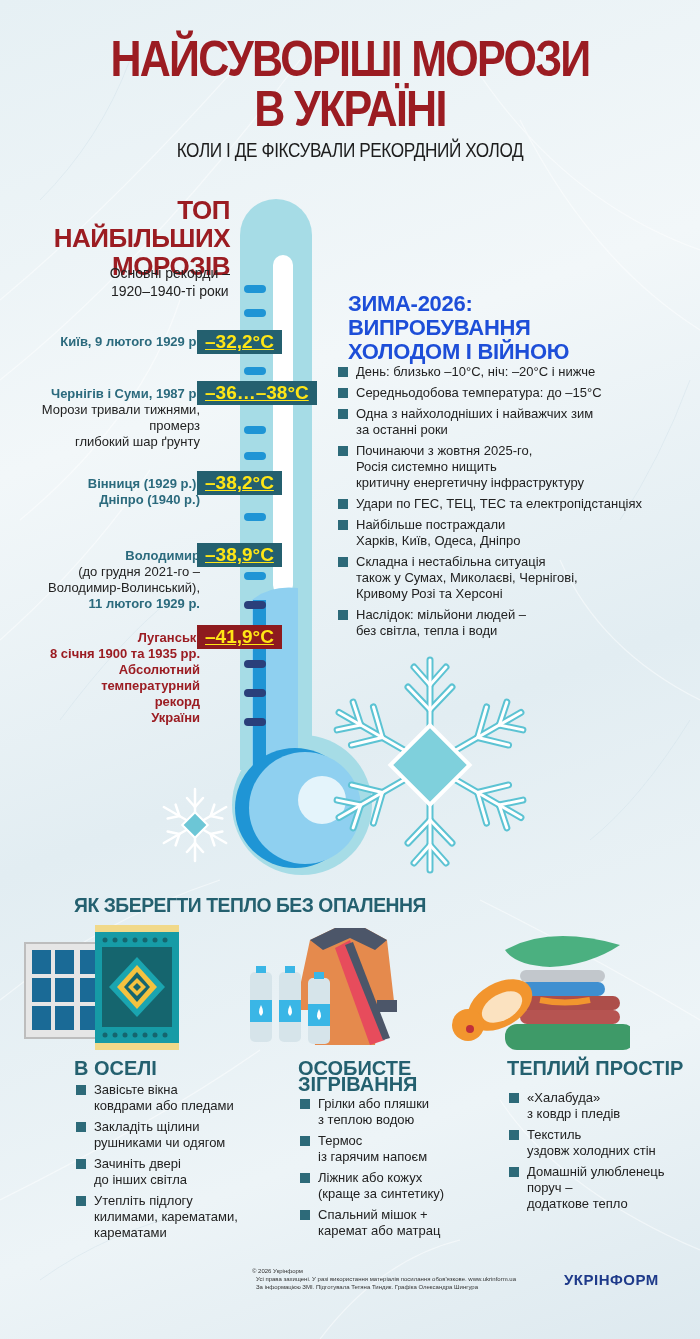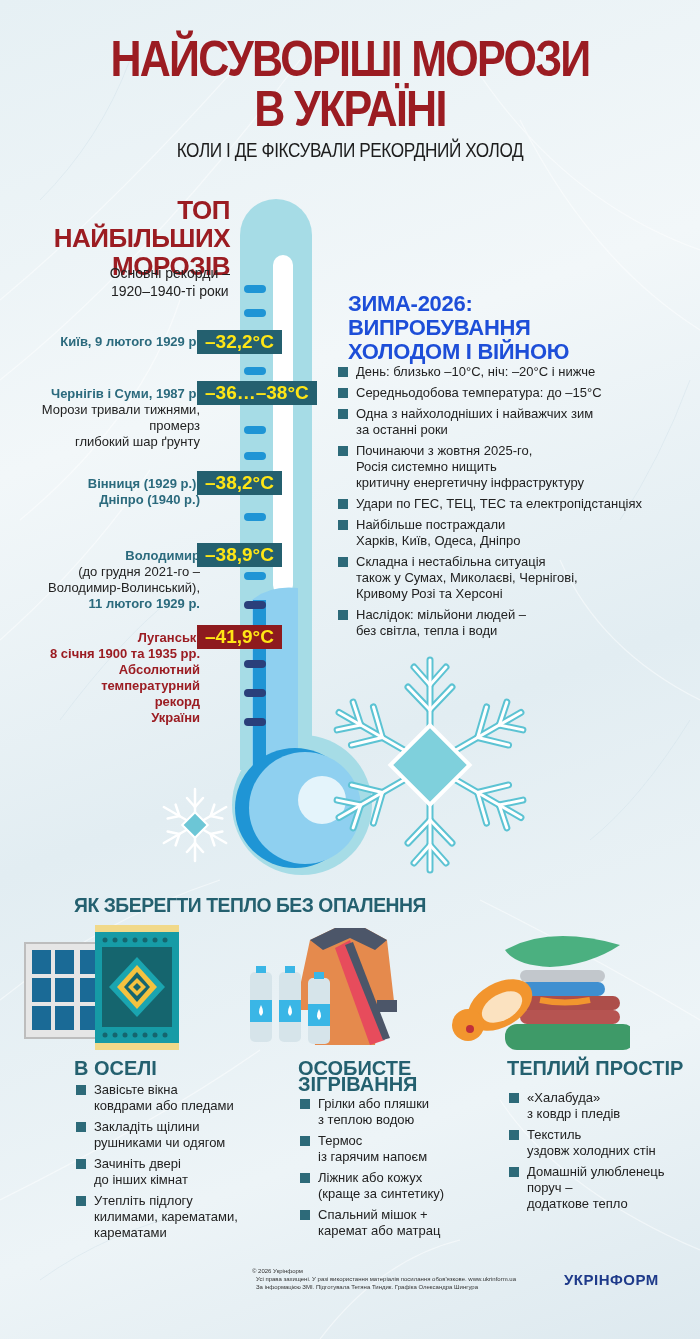--- a/index.html
+++ b/index.html
@@ -26,21 +26,21 @@
     font-weight: bold; font-size: 26px; line-height: 28px; letter-spacing: -0.5px;
   }
   .top-note { right: 470px; top: 264px; text-align: center; font-size: 14px; line-height: 18px; color: #222; }
   .rec-label {
     right: 500px; text-align: right; font-size: 13px; line-height: 16px; color: #222;
   }
   .rec-label .place { color: #2b6a7d; font-weight: bold; }
   .rec-label.red .place, .rec-label.red .extra { color: #9b1c22; font-weight: bold; }
   .badge {
     left: 197px; height: 24px; padding: 0 8px; background: #24606f; color: #ffe615;
-    font-weight: bold; font-size: 19px; line-height: 24px; white-space: nowrap;
+    font-weight: bold; font-size: 19px; line-height: 24px; white-space: nowrap; text-decoration: underline;
   }
   .badge.red { background: #8e1a1e; }
   .winter-title {
     left: 348px; top: 292px; color: #1d4ed8; font-weight: bold; font-size: 22px; line-height: 24px;
     letter-spacing: -0.3px;
   }
   .bullets { list-style: none; }
   .bullets li { position: relative; padding-left: 20px; font-size: 13px; line-height: 16px; margin-bottom: 5px; color: #222; }
   .bullets li .sq { position: absolute; left: 2px; top: 3px; width: 10px; height: 10px; background: #2d6a79; }
   .winter-list { left: 336px; top: 364px; width: 345px; }
@@ -345,21 +345,21 @@
         <div>ковдрами або пледами</div>
       </li>
     <li>
         <span class="sq"></span>
         <div>Закладіть щілини</div>
         <div>рушниками чи одягом</div>
       </li>
     <li>
         <span class="sq"></span>
         <div>Зачиніть двері</div>
-        <div>до інших кімнат</div>
+        <div>до інших світла</div>
       </li>
     <li>
         <span class="sq"></span>
         <div>Утепліть підлогу</div>
         <div>килимами, карематами,</div>
         <div>карематами</div>
       </li>
   </ul>
 </div>
 

